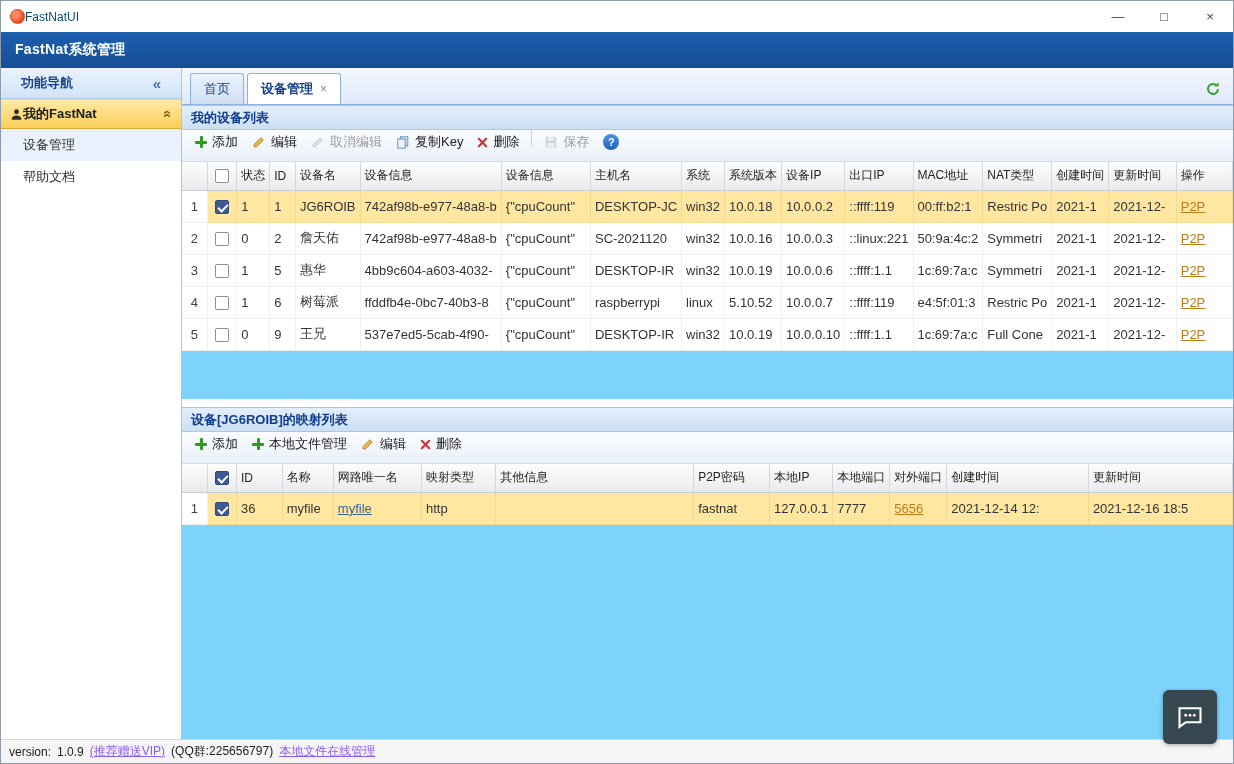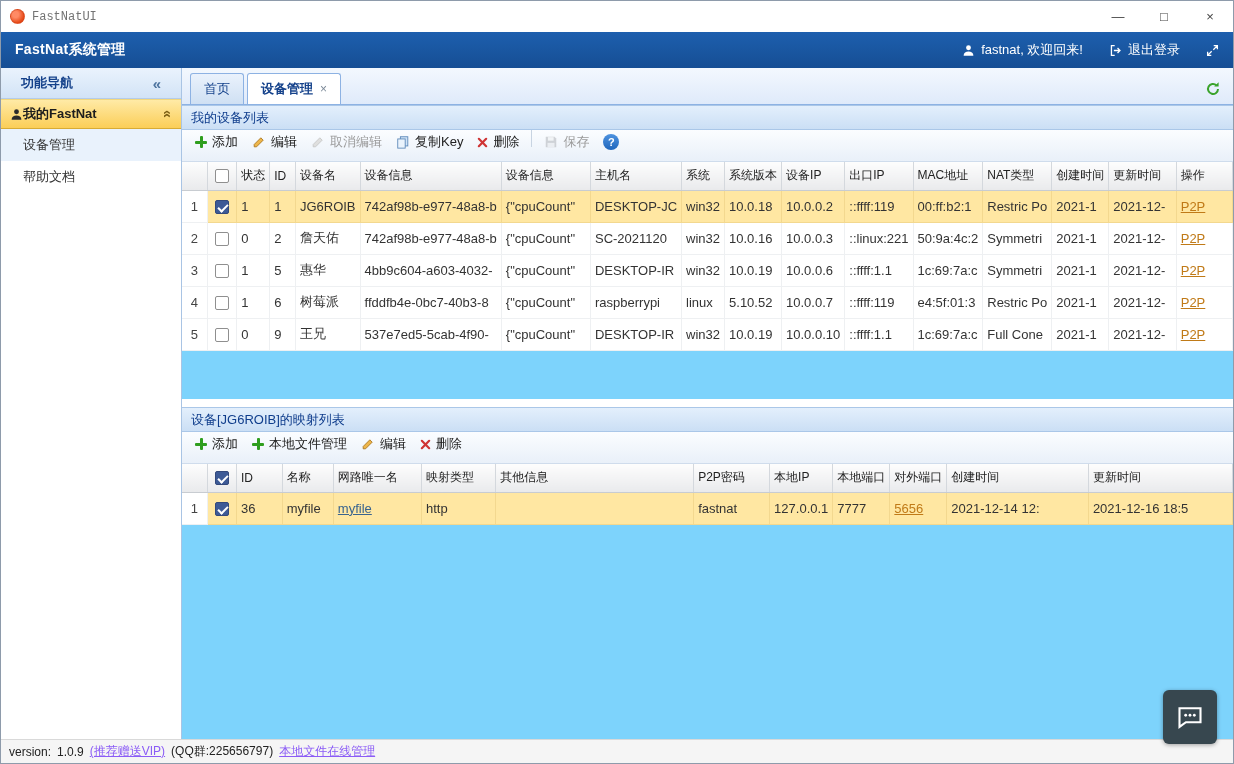--- a/index.html
+++ b/index.html
@@ -3,21 +3,21 @@
 <meta charset="utf-8">
 <style>
   * { margin:0; padding:0; box-sizing:border-box; }
   html,body { width:1234px; height:764px; overflow:hidden; }
   body { font-family:"Liberation Sans","DejaVu Sans",sans-serif; font-size:12px; color:#333; background:#fff; }
   .window { width:1234px; height:764px; display:flex; flex-direction:column; border:1px solid #8e9bab; position:relative; background:#fff; }
 
   
   .titlebar { flex:0 0 31px; background:#fff; display:flex; align-items:center; padding-left:9px; }
   .app-logo { width:15px; height:15px; border-radius:50%; background:radial-gradient(circle at 35% 35%, #ff8a65 0 25%, #e64a19 70%); border:1px solid #c0391262; }
-  .app-title { margin-left:7px; color:#737373; font-size:12px;font-family:Liberation Mono, monospace; }
+  .app-title { color:#0c4a6e; font-size:12px; }
   .win-controls { margin-left:auto; display:flex; align-self:stretch; }
   .win-btn { width:46px; display:flex; align-items:center; justify-content:center; color:#444; font-size:13px; cursor:default; }
 
   
   .app-header { flex:0 0 36px; background:linear-gradient(#1d5fae,#164e94); color:#fff; display:flex; align-items:center; padding:0 14px; }
   .brand { font-size:14px; font-weight:bold; letter-spacing:.3px; }
   .header-right { margin-left:auto; display:flex; align-items:center; gap:26px; font-size:13px; }
   .header-item { display:flex; align-items:center; gap:6px; }
   .header-item svg { display:block; }
 
@@ -39,21 +39,21 @@
   .tab { height:31px; display:flex; align-items:center; padding:0 13px; margin-right:3px; border:1px solid #8db2e3; border-bottom:none; border-radius:3px 3px 0 0; background:linear-gradient(#eaf2fc,#cfe0f3); color:#15428b; font-size:13px; cursor:default; }
   .tab.active { background:#fff; font-weight:bold; }
   .tab-close { margin-left:7px; color:#7d8a99; font-size:12px; font-weight:normal; }
   .refresh-btn { margin-left:auto; align-self:center; width:24px; height:24px; display:flex; align-items:center; justify-content:center; border-radius:3px; cursor:default; }
 
   
   .panel { display:flex; flex-direction:column; min-height:0; }
   .panel1 { flex:0 0 294px; }
   .panel-gap { flex:0 0 8px; background:#fff; }
   .panel2 { flex:1; }
-  .panel-header { flex:0 0 25px; background:linear-gradient(#e3effc,#cbdff5); border-top:1px solid #aac7e8; border-bottom:1px solid #aac7e8; color:#0f3d8c; font-weight:normal; font-size:13px; display:flex; align-items:center; padding:0 9px;text-align:right; }
+  .panel-header { flex:0 0 25px; background:linear-gradient(#e3effc,#cbdff5); border-top:1px solid #aac7e8; border-bottom:1px solid #aac7e8; color:#0f3d8c; font-weight:bold; font-size:13px; display:flex; align-items:center; padding:0 9px;text-align:right; }
   .toolbar { flex:0 0 32px; background:linear-gradient(#fbfdff,#e9f0f9); border-bottom:1px solid #cfdcec; display:flex; padding:0 6px; }
   .tb-btn { display:flex; align-items:center; gap:5px; height:24px; padding:0 7px; border-radius:3px; font-size:13px; color:#222; cursor:default; white-space:nowrap; }
   .tb-btn.disabled { color:#9b9b9b; }
   .tb-btn.disabled svg, .tb-btn.disabled .icon-plus { opacity:.45; filter:grayscale(85%); }
   .tb-sep { width:1px; height:17px; background:#c8d4e2; margin:0 5px; }
   .icon-plus { width:12px; height:12px; position:relative; display:inline-block; }
   .icon-plus::before { content:""; position:absolute; left:5px; top:0; width:3px; height:12px; background:#2f9e1e; border-radius:1px; }
   .icon-plus::after { content:""; position:absolute; top:5px; left:0; width:12px; height:3px; background:#2f9e1e; border-radius:1px; }
   .icon-help { width:16px; height:16px; border-radius:50%; background:linear-gradient(#4e93e0,#1f66bc); color:#fff; font-weight:bold; font-size:11px; display:flex; align-items:center; justify-content:center; }
 
@@ -90,41 +90,20 @@
     <span class="app-title">FastNatUI</span>
     <div class="win-controls">
       <span class="win-btn">—</span>
       <span class="win-btn">□</span>
       <span class="win-btn">×</span>
     </div>
   </div>
 
   <div class="app-header">
     <span class="brand">FastNat系统管理</span>
-    <div class="header-right">
-      <div class="header-item">
-        <svg width="13" height="13" viewBox="0 0 16 16">
-            <circle cx="8" cy="4.6" r="3" fill="#fff"></circle>
-            <path d="M2 14.5c0-3.6 2.7-5.2 6-5.2s6 1.6 6 5.2z" fill="#fff"></path>
-          </svg>
-        <span>fastnat, 欢迎回来!</span>
-      </div>
-      <div class="header-item">
-        <svg width="13" height="13" viewBox="0 0 16 16">
-            <path d="M7 2H3v12h4" stroke="#fff" stroke-width="1.6" fill="none"></path>
-            <path d="M6 8h7M10.5 5l3 3-3 3" stroke="#fff" stroke-width="1.6" fill="none"></path>
-          </svg>
-        <span>退出登录</span>
-      </div>
-      <div class="header-item">
-        <svg width="13" height="13" viewBox="0 0 16 16">
-            <path d="M9.5 2H14v4.5M14 2L9 7M6.5 14H2V9.5M2 14l5-5" stroke="#fff" stroke-width="1.6" fill="none"></path>
-          </svg>
-      </div>
-    </div>
   </div>
 
   <div class="content">
 
     <div class="sidebar">
       <div class="sidebar-header">
         <span>功能导航</span>
         <span class="sidebar-collapse">«</span>
       </div>
       <div class="accordion-header">

